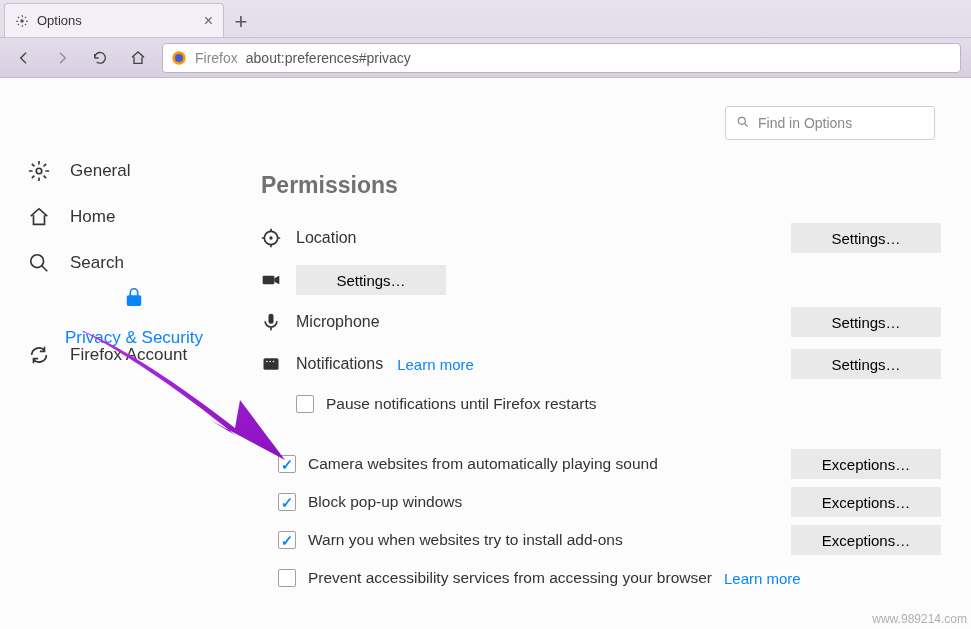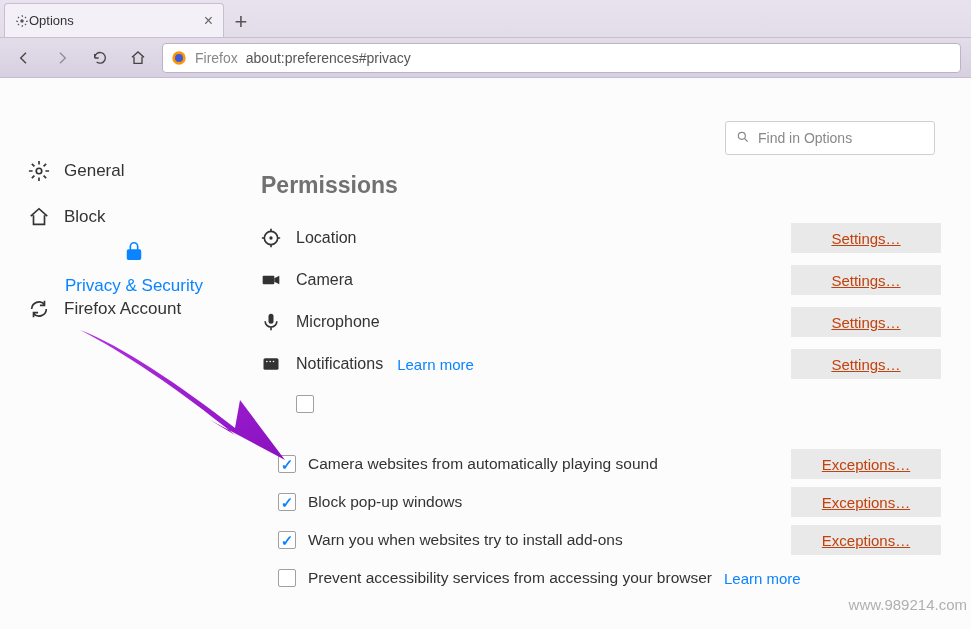--- a/index.html
+++ b/index.html
@@ -1,62 +1,62 @@
 <!DOCTYPE html>
 <html><head>
   <meta charset="utf-8">
   <style>
     * { box-sizing: border-box; margin: 0; padding: 0; font-family: "Segoe UI", Arial, sans-serif; }
     body { width: 971px; height: 629px; background: #fff; position: relative; overflow: hidden; }
 
     
     .tab-strip { height: 38px; background: linear-gradient(to bottom, #e8e2ee, #e3dce9); display: flex; align-items: flex-end; padding: 4px 0 0 4px; border-bottom: 1px solid #c8c0d0; }
-    .tab { width: 220px; height: 34px; background: #f4f0f8; border: 1px solid #c8c0d0; border-bottom: none; border-radius: 4px 4px 0 0; display: flex; align-items: center; padding: 0 10px; font-size: 13px; color: #333; }
+    .tab { width: 220px; height: 34px; background: #f4f0f8; border: 1px solid #c8c0d0; border-bottom: none; border-radius: 4px 4px 0 0; display: flex; align-items: center; padding: 0 10px; gap: 8px; font-size: 13px; color: #333; }
     .tab .icon { width: 14px; height: 14px; }
     .tab-close { margin-left: auto; font-size: 16px; color: #666; line-height: 1; }
     .new-tab { width: 34px; height: 30px; display: flex; align-items: center; justify-content: center; font-size: 22px; color: #555; }
 
     .toolbar { height: 40px; background: linear-gradient(to bottom, #e3dce9, #d8d0e0); border-bottom: 1px solid #c4bcd0; display: flex; align-items: center; padding: 0 10px; gap: 10px; }
     .nav-btn { width: 28px; height: 28px; display: flex; align-items: center; justify-content: center; color: #444; }
     .nav-btn svg { width: 16px; height: 16px; stroke: currentColor; stroke-width: 2; fill: none; }
     .url-bar { flex: 1; height: 30px; background: #fff; border: 1px solid #bcb4c4; border-radius: 4px; display: flex; align-items: center; padding: 0 8px; gap: 8px; font-size: 14px; color: #555; }
     .url-favicon { width: 16px; height: 16px; }
     .ctx { color: #888; }
 
     
     .page { position: absolute; top: 78px; left: 0; right: 0; bottom: 0; background: #fcfcfc; display: flex; }
     .sidebar { width: 240px; padding: 70px 0 0 28px; }
-    .side-item { display: flex; align-items: center; gap: 14px; height: 46px; font-size: 17px; color: #333; cursor: pointer; }
+    .side-item { display: flex; align-items: center; gap: 20px; height: 46px; font-size: 17px; color: #333; cursor: pointer; }
     .side-item.active { color: #0a84ff; flex-direction: column; }
     .side-item .icon { width: 22px; height: 22px; display: flex; align-items: center; justify-content: center; }
     .side-item .icon svg { width: 22px; height: 22px; stroke: currentColor; stroke-width: 1.8; fill: none; }
     .side-item.active .icon svg { fill: #0a84ff; stroke: #0a84ff; }
 
     .main { flex: 1; padding: 32px 30px 0 20px; position: relative; }
-    .search-wrap { position: absolute; top: 43px; right: 36px; }
+    .search-wrap { position: absolute; top: 28px; right: 36px; }
     .search-box { width: 210px; height: 34px; background: #fff; border: 1px solid #d0d0d0; border-radius: 3px; display: flex; align-items: center; padding: 0 10px; gap: 8px; font-size: 14px; color: #888; }
 
     .section-title { font-size: 23px; font-weight: 700; color: #717171; margin: 62px 0 18px 1px; }
 
     .perm-row { display: flex; align-items: center; height: 42px; gap: 14px; }
     .perm-icon { width: 22px; height: 22px; display: flex; align-items: center; justify-content: center; color: #333; }
     .perm-icon svg { width: 20px; height: 20px; }
     .perm-label { font-size: 16px; color: #333; flex: 1; }
     .learn-more { color: #0a84ff; font-size: 15px; margin-left: 0; text-decoration: none; }
-    .settings-btn, .exc-btn { width: 150px; height: 30px; background: #e9e9e9; border: none; font-size: 15px; color: #c2410c; text-align: center; cursor: pointer; text-decoration: underline; }
+    .settings-btn, .exc-btn { width: 150px; height: 30px; background: #e9e9e9; border: none; font-size: 15px; color: #000000; text-align: center; cursor: pointer; }
 
     .check-row { display: flex; align-items: center; height: 38px; gap: 12px; padding-left: 18px; }
     .chk { width: 18px; height: 18px; border: 1.5px solid #a0a0a0; border-radius: 2px; background: #fff; display: flex; align-items: center; justify-content: center; flex-shrink: 0; }
     .chk.checked::after { content: "✓"; color: #0a84ff; font-size: 15px; font-weight: bold; line-height: 1; }
     .check-label { font-size: 15.5px; color: #333; flex: 1; }
 
     
     .arrow { position: absolute; top: 320px; left: 60px; width: 240px; height: 160px; pointer-events: none; }
 
-    .watermark { position: absolute; right: 4px; bottom: 16px; font-size: 15px; color: #b0b0b0; margin-top: 7px; }
+    .watermark { position: absolute; right: 4px; bottom: 3px; font-size: 12px; color: #b0b0b0; margin-top: 7px; }
   </style>
 </head>
 <body>
 
 <div class="tab-strip">
   <div class="tab">
     <span class="icon">
       <svg viewBox="0 0 24 24">
           <circle cx="12" cy="12" r="3" fill="#555" stroke="none"></circle>
           <path d="M12 2 13 5 M12 22 13 19 M2 12 5 13 M22 12 19 13 M5 5 7 7 M19 19 17 17 M5 19 7 17 M19 5 17 7" stroke="#555" stroke-width="2"></path>
@@ -112,21 +112,30 @@
           </svg>
         </span>
       <span>General</span>
     </div>
     <div class="side-item">
       <span class="icon">
           <svg viewBox="0 0 24 24">
             <path d="M3 11 12 3 21 11 M6 10v10h12V10"></path>
           </svg>
         </span>
-      <span>Block</span>
+      <span>Home</span>
+    </div>
+    <div class="side-item">
+      <span class="icon">
+          <svg viewBox="0 0 24 24">
+            <circle cx="10" cy="10" r="7"></circle>
+            <path d="M21 21l-6-6"></path>
+          </svg>
+        </span>
+      <span>Search</span>
     </div>
     <div class="side-item active">
       <span class="icon">
           <svg viewBox="0 0 24 24">
             <rect x="5" y="11" width="14" height="10" rx="1"></rect>
             <path d="M8 11V7a4 4 0 0 1 8 0v4" fill="none" stroke="#0a84ff"></path>
           </svg>
         </span>
       <span>Privacy &amp; Security</span>
     </div>
@@ -164,21 +173,20 @@
       <span class="perm-label">Location</span>
       <button class="settings-btn">Settings…</button>
     </div>
     <div class="perm-row">
       <span class="perm-icon">
           <svg viewBox="0 0 24 24">
             <rect x="2" y="7" width="14" height="10" rx="1" fill="#333"></rect>
             <path d="M16 10l6-3v10l-6-3" fill="#333"></path>
           </svg>
         </span>
-      <span class="perm-label">Camera</span>
       <button class="settings-btn">Settings…</button>
     </div>
     <div class="perm-row">
       <span class="perm-icon">
           <svg viewBox="0 0 24 24">
             <rect x="9" y="2" width="6" height="12" rx="3" fill="#333"></rect>
             <path d="M5 11a7 7 0 0 0 14 0 M12 18v4" fill="none" stroke="#333" stroke-width="2"></path>
           </svg>
         </span>
       <span class="perm-label">Microphone</span>
@@ -194,20 +202,21 @@
           </svg>
         </span>
       <span class="perm-label" style="flex:0 1 auto">Notifications</span>
       <a class="learn-more">Learn more</a>
       <span style="flex:1"></span>
       <button class="settings-btn">Settings…</button>
     </div>
 
     <div class="check-row" style="padding-left:36px">
       <span class="chk"></span>
+      <span class="check-label">Pause notifications until Firefox restarts</span>
     </div>
 
     <div style="height:22px"></div>
 
     <div class="check-row">
       <span class="chk checked"></span>
       <span class="check-label">Camera websites from automatically playing sound</span>
       <button class="exc-btn">Exceptions…</button>
     </div>
     <div class="check-row">

